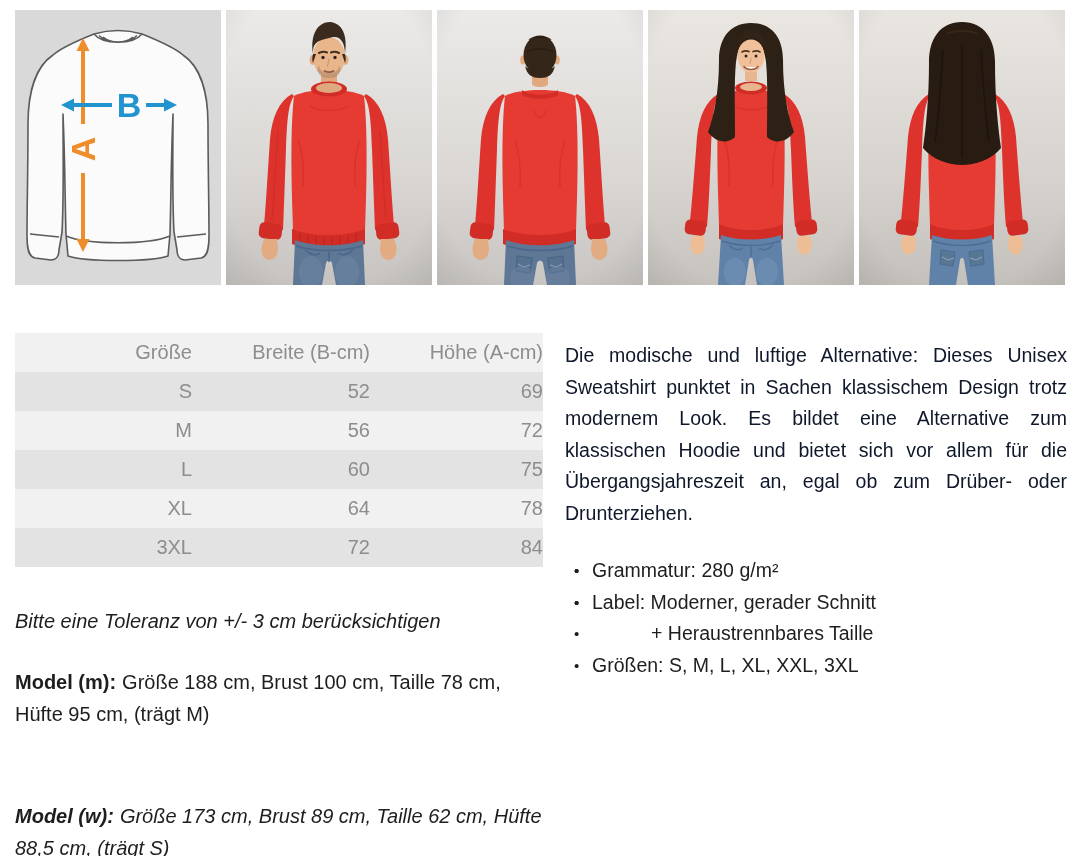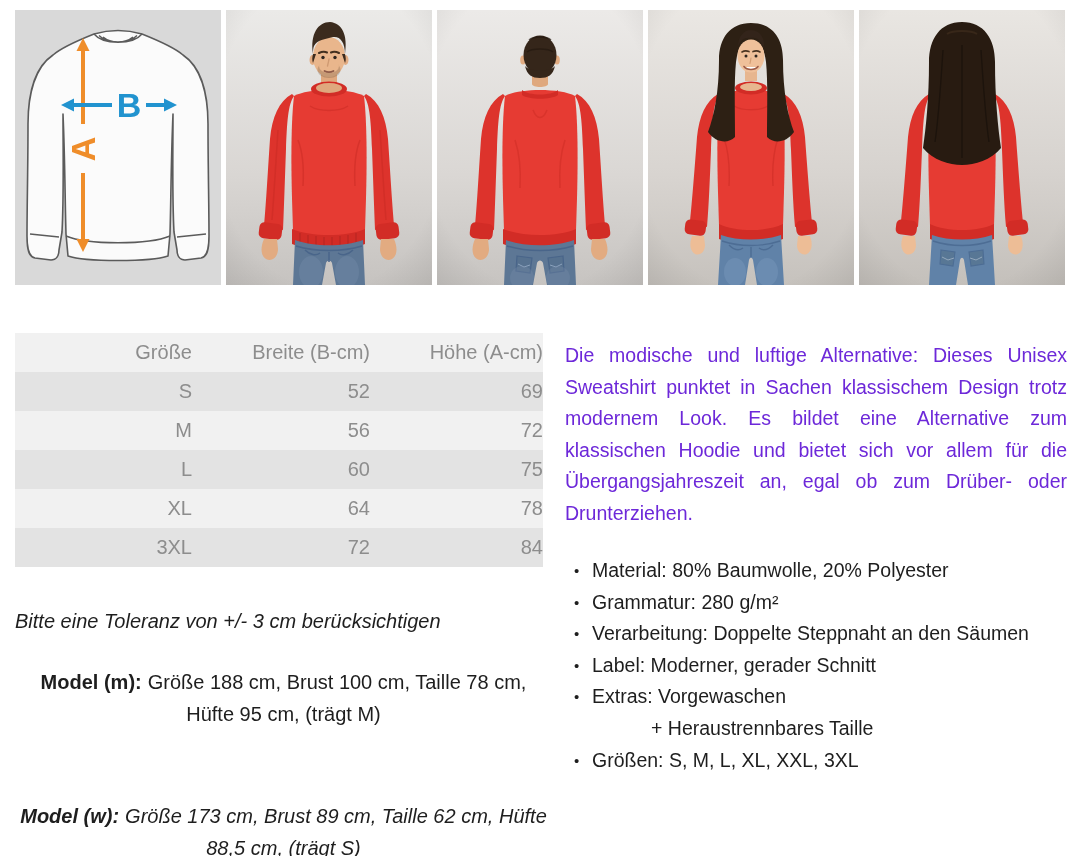--- a/index.html
+++ b/index.html
@@ -15,27 +15,27 @@
   .size th,.size td{height:39px;font-size:20px;font-weight:400;color:#8d8d8d;
                     text-align:right;padding:0;vertical-align:middle;}
   .size th:first-child,.size td:first-child{padding-left:42px;}
   .size thead tr{background:#f1f1f1;}
   .size tbody tr:nth-child(odd){background:#e3e3e3;}
   .size tbody tr:nth-child(even){background:#f1f1f1;}
 
   .tolerance{position:absolute;left:15px;top:610px;font-size:20px;color:#1e1e1e;font-style:italic;}
 
   .model-line{position:absolute;left:15px;width:537px;margin:0;
-              font-size:20px;line-height:32px;color:#1e1e1e;text-align:center;}
+              font-size:20px;line-height:32px;color:#1e1e1e;}
   .model-male{top:666px;}
   .model-female{top:800px;font-style:italic;}
   .model-label{font-weight:700;margin-right:6px;}
 
   .description{position:absolute;left:565px;top:340px;width:502px;margin:0;
-               font-size:19.5px;line-height:31.5px;text-align:justify;color:#6d28d9;}
+               font-size:19.5px;line-height:31.5px;text-align:justify;color:#0f172a;}
 
   .features{position:absolute;left:565px;top:555px;width:505px;
             font-size:19.5px;line-height:31.6px;color:#1e1e1e;}
   .feature{position:relative;padding-left:27px;}
   .feature .dot{position:absolute;left:9px;top:0;font-size:15px;}
   .feature.indent{padding-left:86px;}
 </style>
 </head>
 <body>
 
@@ -322,37 +322,34 @@
   </p>
   <p class="model-line model-female">
     <span class="model-label">Model (w):</span><span>Größe 173 cm, Brust 89 cm, Taille 62 cm, Hüfte 88,5 cm, (trägt S)</span>
   </p>
 
   <p class="description">Die modische und luftige Alternative: Dieses Unisex Sweatshirt punktet in Sachen klassischem Design trotz modernem Look. Es bildet eine Alternative zum klassischen Hoodie und bietet sich vor allem für die Übergangsjahreszeit an, egal ob zum Drüber- oder Drunterziehen.</p>
 
   <div class="features">
     <div class="feature">
       <span class="dot">•</span>
-      <span>Material: 80% Baumwolle, 20% Polyester</span>
     </div>
     <div class="feature">
       <span class="dot">•</span>
       <span>Grammatur: 280 g/m²</span>
     </div>
     <div class="feature">
       <span class="dot">•</span>
-      <span>Verarbeitung: Doppelte Steppnaht an den Säumen</span>
     </div>
     <div class="feature">
       <span class="dot">•</span>
       <span>Label: Moderner, gerader Schnitt</span>
     </div>
     <div class="feature">
       <span class="dot">•</span>
-      <span>Extras: Vorgewaschen</span>
     </div>
     <div class="feature indent">
       <span>+ Heraustrennbares Taille</span>
     </div>
     <div class="feature">
       <span class="dot">•</span>
       <span>Größen: S, M, L, XL, XXL, 3XL</span>
     </div>
   </div>
 

